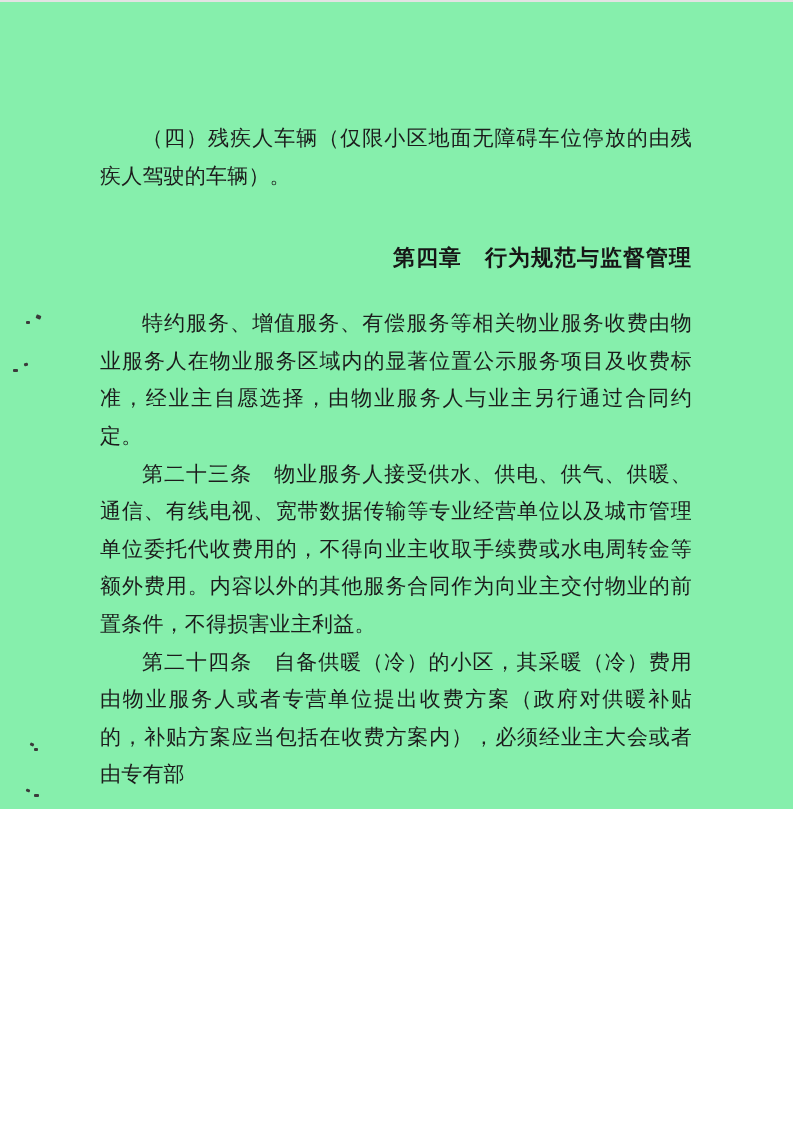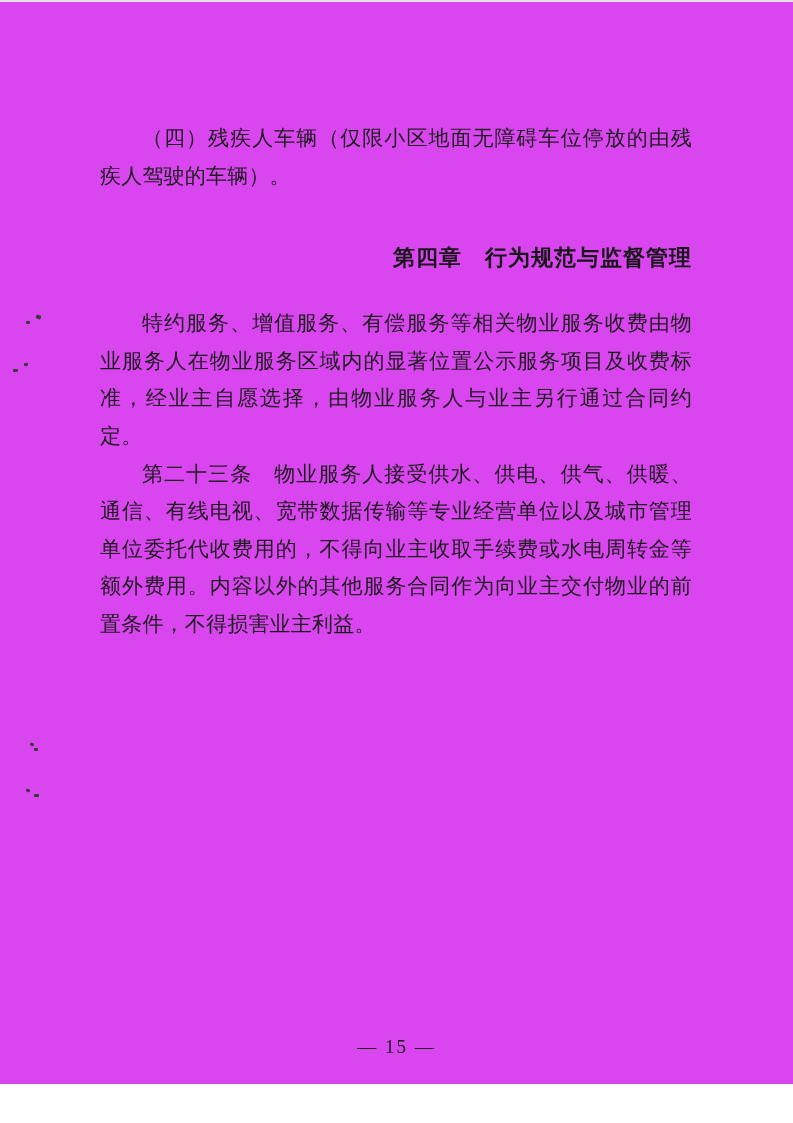--- a/index.html
+++ b/index.html
@@ -3,22 +3,22 @@
 <meta charset="utf-8">
 <style>
   html, body {
     margin: 0;
     padding: 0;
     background: #ffffff;
   }
   .page {
     position: relative;
     width: 793px;
-    height: 1084px;
-    background: #d946ef;
+    height: 809px;
+    background: #86efac;
     overflow: hidden;
     font-family: "Liberation Serif", "DejaVu Serif", serif;
     color: #1c1c1c;
     border-top: 2px solid #e3e3e3;
     box-sizing: border-box;
   }
   .content {
     position: absolute;
     left: 100px;
     top: 118px;
@@ -89,19 +89,20 @@
     <p class="para">（四）残疾人车辆（仅限小区地面无障碍车位停放的由残疾人驾驶的车辆）。</p>
 
     <h2 class="chapter-heading">第四章　行为规范与监督管理</h2>
 
 
     <p class="para">特约服务、增值服务、有偿服务等相关物业服务收费由物业服务人在物业服务区域内的显著位置公示服务项目及收费标准，经业主自愿选择，由物业服务人与业主另行通过合同约定。</p>
 
 
     <p class="para">第二十三条　物业服务人接受供水、供电、供气、供暖、通信、有线电视、宽带数据传输等专业经营单位以及城市管理单位委托代收费用的，不得向业主收取手续费或水电周转金等额外费用。内容以外的其他服务合同作为向业主交付物业的前置条件，不得损害业主利益。</p>
 
+    <p class="para">第二十四条　自备供暖（冷）的小区，其采暖（冷）费用由物业服务人或者专营单位提出收费方案（政府对供暖补贴的，补贴方案应当包括在收费方案内），必须经业主大会或者由专有部</p>
   </main>
 
   <footer class="footer">
     <span class="page-number">— 15 —</span>
   </footer>
 
 </div>
 
 </body></html>

